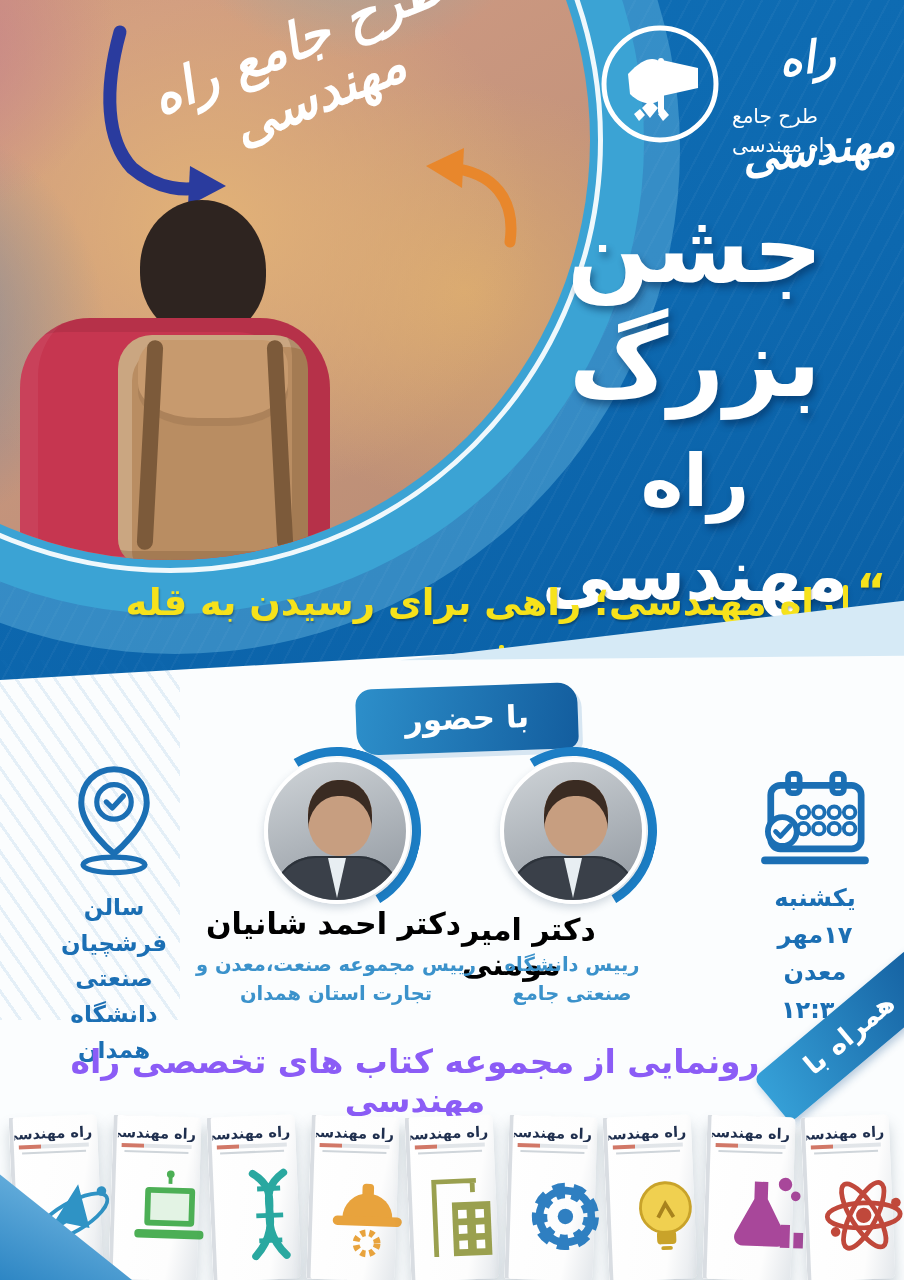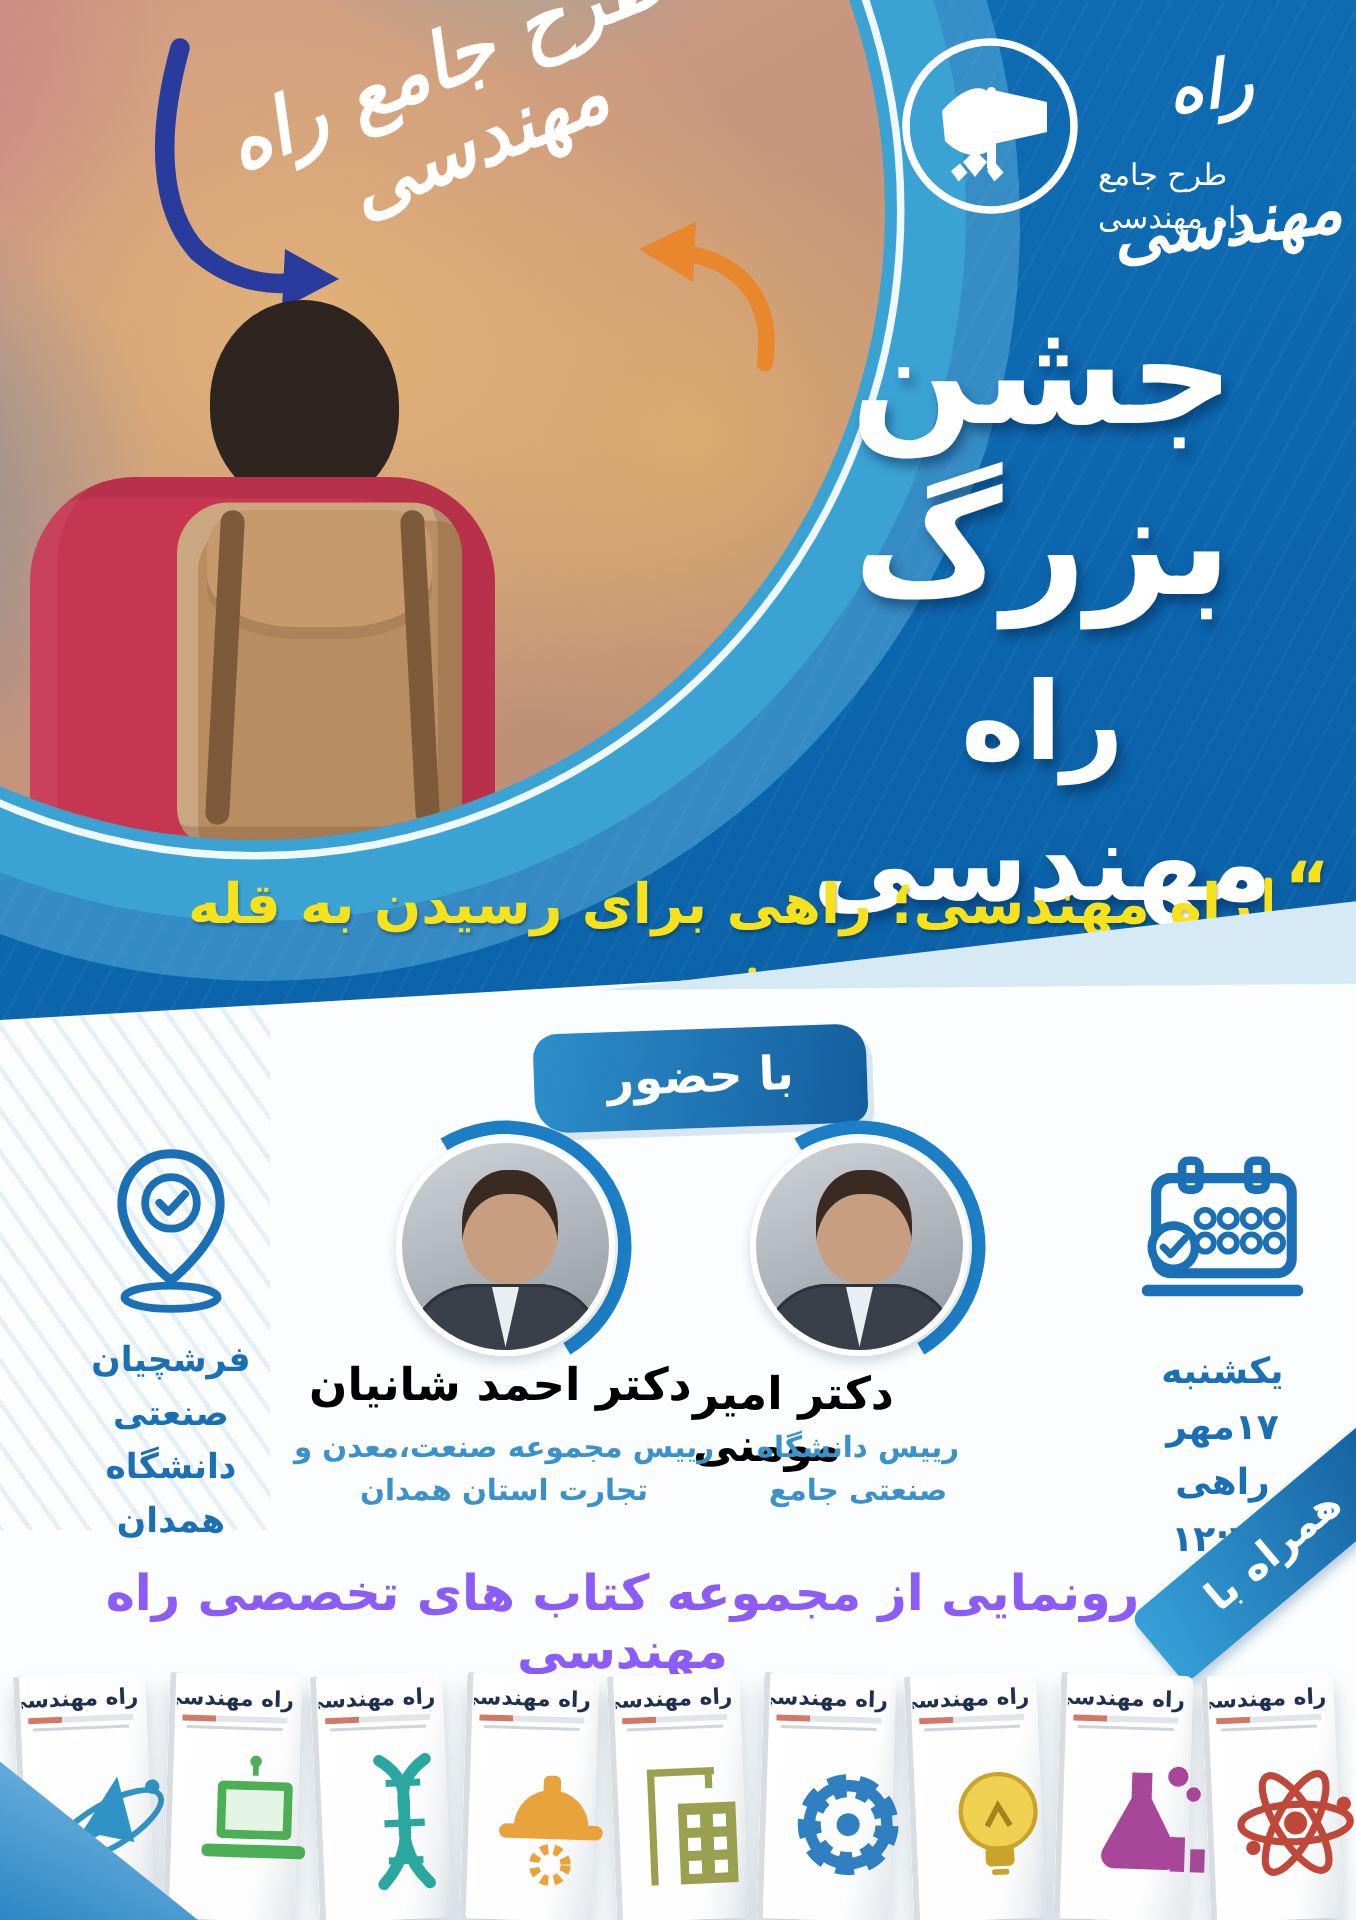--- a/index.html
+++ b/index.html
@@ -104,21 +104,21 @@
   .n1{ left:206px; top:906px; width:260px; } .n2{ left:462px; top:864px; width:220px;margin-top:48px; }
   .sp-title{ position:absolute; text-align:center; color:#3b92cb; font-size:19.5px;
     font-weight:bold; line-height:1.5; }
   .st1{ left:186px; top:950px; width:300px; } .st2{ left:472px; top:950px; width:200px; }
 
   .venue{ position:absolute; left:36px; top:764px; width:156px; text-align:center; }
   .venue svg{ width:92px; height:112px; }
   .venue-lines{ margin-top:10px; color:#1b6fb4; font-size:23px; font-weight:900; line-height:1.55; }
   .when{ position:absolute; left:742px; top:770px; width:146px; text-align:center; }
   .when svg{ width:118px; height:100px; }
-  .when-lines{ margin-top:22px; color:#1b6fb4; font-size:24px; font-weight:900; line-height:1.55; }
+  .when-lines{ margin-top:6px; color:#1b6fb4; font-size:24px; font-weight:900; line-height:1.55; }
 
   
   .headline{ position:absolute; left:50px; top:1042px; width:730px; text-align:center;
     color:#8b5cf6; font-size:33px; font-weight:900; }
   .ribbon{ position:absolute; left:748px; top:1006px; width:204px; height:58px;
     background:linear-gradient(100deg,#36a1d8,#135d9e); transform:rotate(-40deg);
     border-radius:8px; color:#fff; font-size:27px; font-weight:900;
     text-align:center; line-height:56px; box-shadow:0 4px 8px rgba(20,80,140,.3); }
   .books{ position:absolute; left:4px; right:4px; top:1100px; height:180px;
     display:flex; gap:11px; align-items:flex-end; justify-content:center; }
@@ -221,20 +221,21 @@
   <div class="sp-title st2 fa">رییس دانشگاه صنعتی جامع</div>
 
   <div class="venue">
     <svg viewBox="0 0 100 130">
       <path d="M50 6 C28 6 12 23 12 45 C12 74 50 104 50 104 C50 104 88 74 88 45 C88 23 72 6 50 6 Z" fill="none" stroke="#1b6fb4" stroke-width="7"></path>
       <circle cx="50" cy="44" r="20" fill="none" stroke="#1b6fb4" stroke-width="6"></circle>
       <path d="M41 44 l7 7 l13 -14" fill="none" stroke="#1b6fb4" stroke-width="6" stroke-linecap="round" stroke-linejoin="round"></path>
       <ellipse cx="50" cy="117" rx="36" ry="9" fill="none" stroke="#1b6fb4" stroke-width="6"></ellipse>
     </svg>
     <div class="venue-lines fa">
+      <div>سالن</div>
       <div>فرشچیان</div>
       <div>صنعتی</div>
       <div>دانشگاه</div>
       <div>همدان</div>
     </div>
   </div>
 
   <div class="when">
     <svg viewBox="0 0 120 104">
       <rect x="14" y="16" width="94" height="66" rx="10" fill="none" stroke="#1b6fb4" stroke-width="7"></rect>
@@ -248,21 +249,21 @@
       <circle cx="64" cy="61" r="6" fill="none" stroke="#1b6fb4" stroke-width="4"></circle>
       <circle cx="80" cy="61" r="6" fill="none" stroke="#1b6fb4" stroke-width="4"></circle>
       <circle cx="96" cy="61" r="6" fill="none" stroke="#1b6fb4" stroke-width="4"></circle>
       <circle cx="26" cy="64" r="15" fill="#ffffff" stroke="#1b6fb4" stroke-width="6"></circle>
       <path d="M19 64 l5 5 l10 -11" fill="none" stroke="#1b6fb4" stroke-width="5" stroke-linecap="round" stroke-linejoin="round"></path>
       <path d="M8 94 h104" stroke="#1b6fb4" stroke-width="8" stroke-linecap="round"></path>
     </svg>
     <div class="when-lines fa">
       <div>یکشنبه</div>
       <div>۱۷مهر</div>
-      <div>راهی</div>
+      <div>معدن</div>
       <div>۱۲:۳۰</div>
     </div>
   </div>
 
   <div class="headline fa">رونمایی از مجموعه کتاب های تخصصی راه مهندسی</div>
   <div class="ribbon fa">همراه با</div>
 
   <div class="books">
 
     <div class="book">

